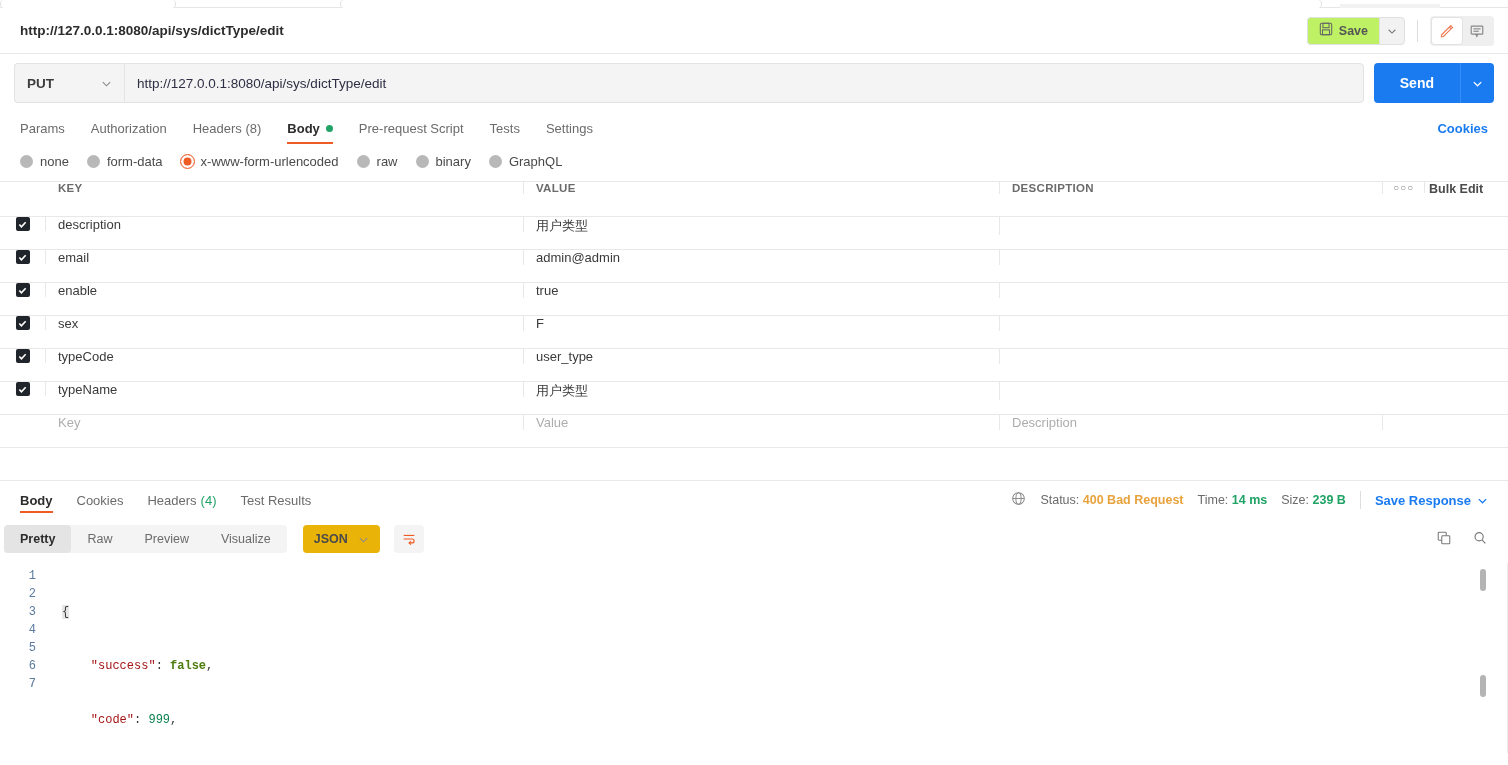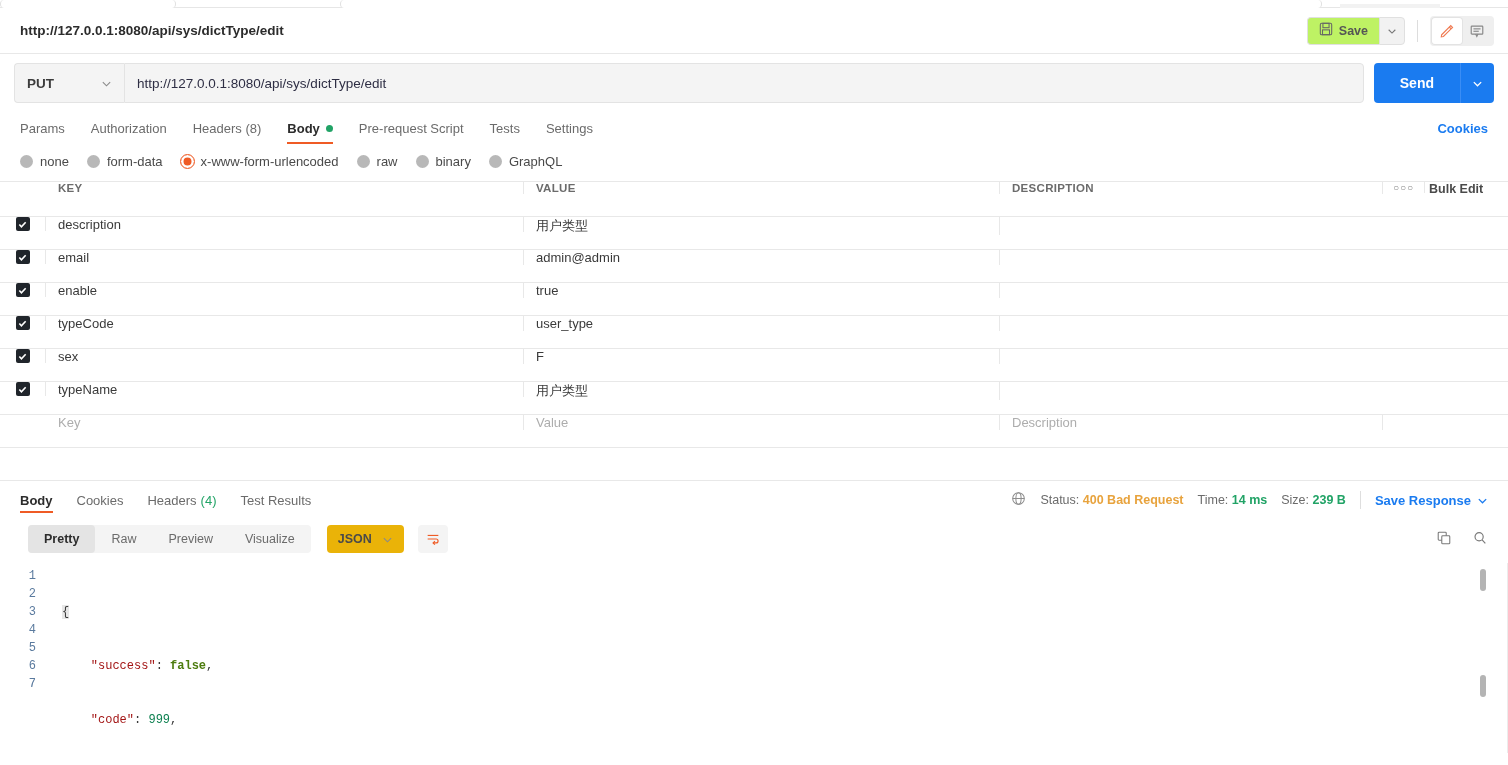--- a/index.html
+++ b/index.html
@@ -106,21 +106,21 @@
   .retab.active { color: #2c2c2c; font-weight: bold; }
   .retab.active::after { content: ""; position: absolute; left: 0; right: 0; bottom: 6px; height: 2px; background: #ef5b25; }
   .cnt-green { color: #21a366; margin-left: 4px; }
   .statusbar { position: absolute; right: 20px; display: flex; align-items: center; gap: 14px; font-size: 12.5px; color: #6b6b6b; }
   .statusbar b { font-weight: normal; }
   .st-val-warn { color: #e8a33d; font-weight: bold; }
   .st-val-ok { color: #21a366; font-weight: bold; }
   .sdiv { width: 1px; height: 18px; background: #dedede; }
   .save-resp { color: #1a7bf0; font-weight: bold; font-size: 13px; display: flex; align-items: center; gap: 6px; cursor: pointer; }
 
-  .viewbar { display: flex; align-items: center; padding: 6px 20px 10px 28px; gap: 10px; position: relative; }
+  .viewbar { display: flex; align-items: center; padding: 6px 20px 10px 4px; gap: 10px; position: relative; }
   .segctl { display: flex; background: #f4f4f4; border-radius: 4px; height: 28px; align-items: center; }
   .seg { padding: 0 16px; height: 28px; display: flex; align-items: center; font-size: 12.5px; color: #6b6b6b; border-radius: 4px; cursor: pointer; }
   .seg.active { background: #e4e4e4; color: #2c2c2c; font-weight: bold; }
   .jsonsel { display: flex; align-items: center; gap: 10px; background: #eab308; border-radius: 4px; height: 28px; padding: 0 11px; font-size: 12.5px; font-weight: bold; color: #4a4a4a; cursor: pointer; margin-left: 6px;}
   .wrapbtn { width: 30px; height: 28px; background: #f4f4f4; border-radius: 4px; display: flex; align-items: center; justify-content: center; cursor: pointer; margin-left: 4px;}
   .vb-right { position: absolute; right: 20px; display: flex; gap: 20px; align-items: center; }
 
   
   .codearea { position: relative; height: 190px; padding-top: 4px; }
   .code { display: flex; font-family: "Liberation Mono", monospace; font-size: 12px; line-height: 18px; }
@@ -315,37 +315,37 @@
   </div>
 
   <div class="kvrow">
     <div class="c-chk">
       <span class="chk">
         <svg width="9" height="9" viewBox="0 0 10 10" fill="none" stroke="#fff" stroke-width="1.8">
             <polyline points="1.5,5 3.8,7.5 8.5,2.5"></polyline>
           </svg>
       </span>
     </div>
+    <div class="c-key">sex</div>
+    <div class="c-val">F</div>
+    <div class="c-desc"></div>
+    <div class="c-ell"></div>
+    <div class="c-bulk"></div>
+  </div>
+
+  <div class="kvrow">
+    <div class="c-chk">
+      <span class="chk">
+        <svg width="9" height="9" viewBox="0 0 10 10" fill="none" stroke="#fff" stroke-width="1.8">
+            <polyline points="1.5,5 3.8,7.5 8.5,2.5"></polyline>
+          </svg>
+      </span>
+    </div>
     <div class="c-key">typeCode</div>
     <div class="c-val">user_type</div>
-    <div class="c-desc"></div>
-    <div class="c-ell"></div>
-    <div class="c-bulk"></div>
-  </div>
-
-  <div class="kvrow">
-    <div class="c-chk">
-      <span class="chk">
-        <svg width="9" height="9" viewBox="0 0 10 10" fill="none" stroke="#fff" stroke-width="1.8">
-            <polyline points="1.5,5 3.8,7.5 8.5,2.5"></polyline>
-          </svg>
-      </span>
-    </div>
-    <div class="c-key">sex</div>
-    <div class="c-val">F</div>
     <div class="c-desc"></div>
     <div class="c-ell"></div>
     <div class="c-bulk"></div>
   </div>
 
   <div class="kvrow">
     <div class="c-chk">
       <span class="chk">
         <svg width="9" height="9" viewBox="0 0 10 10" fill="none" stroke="#fff" stroke-width="1.8">
             <polyline points="1.5,5 3.8,7.5 8.5,2.5"></polyline>

